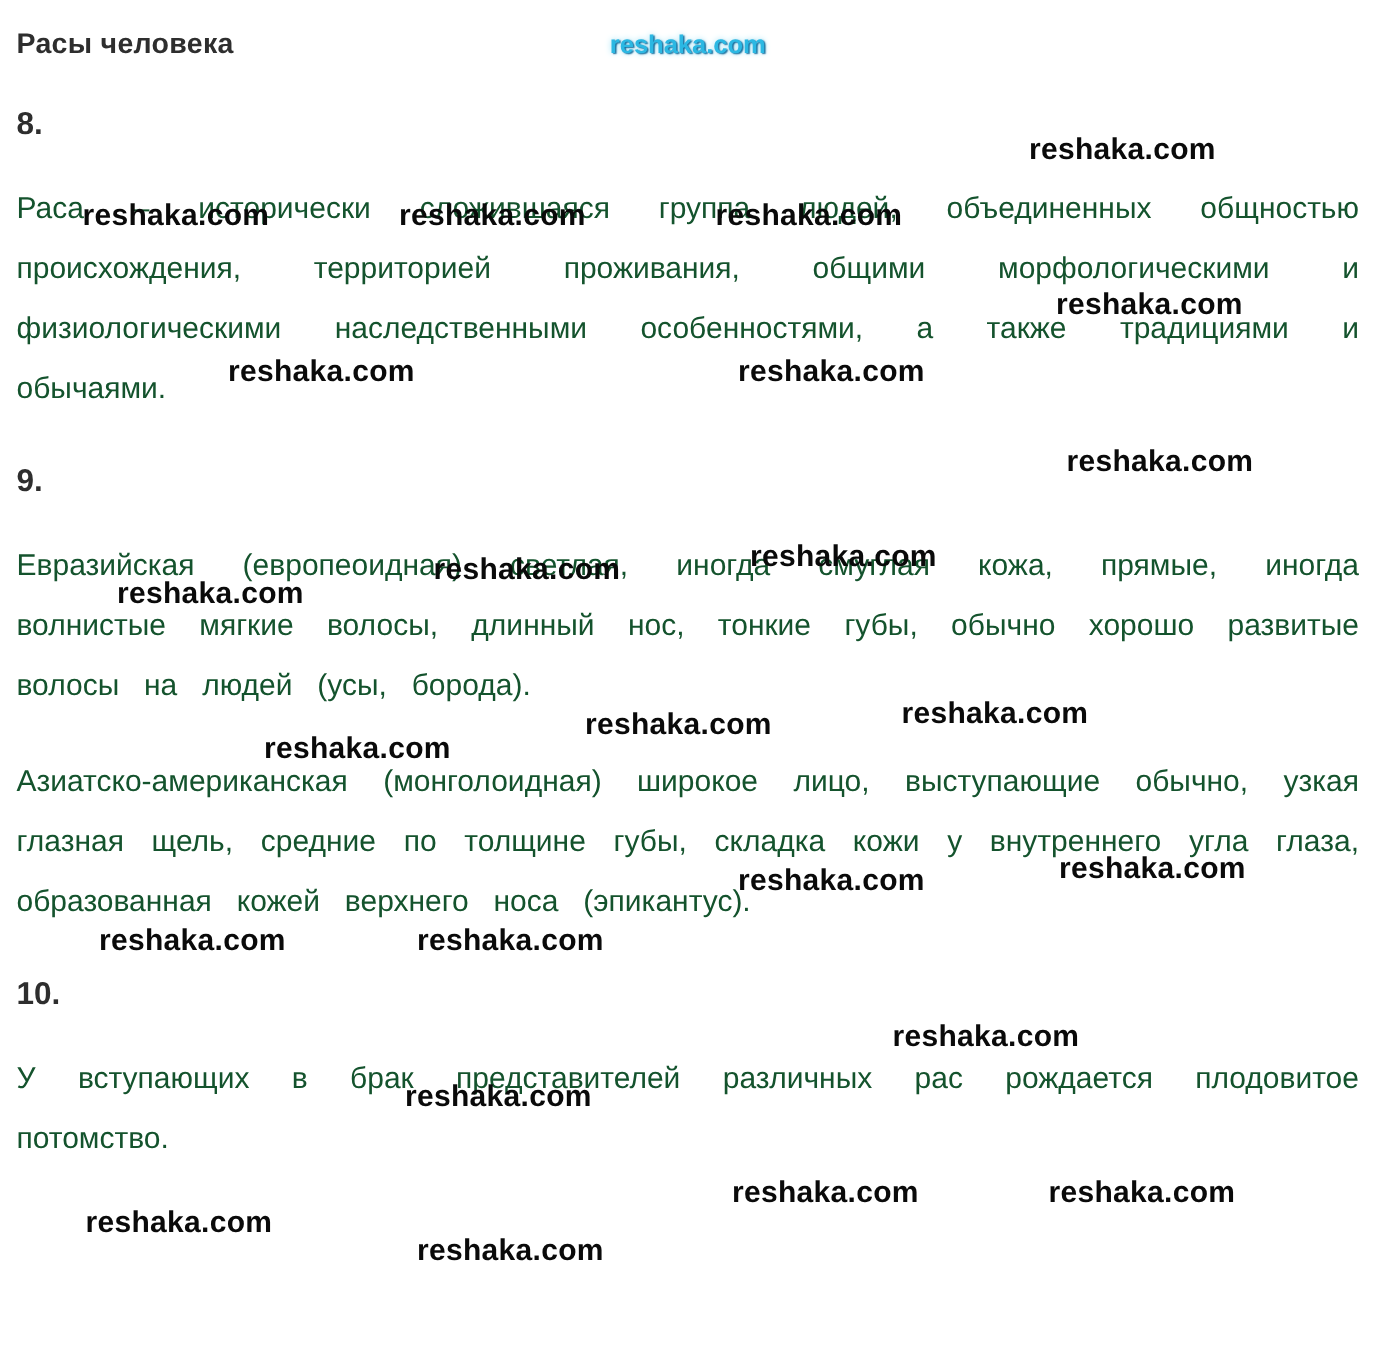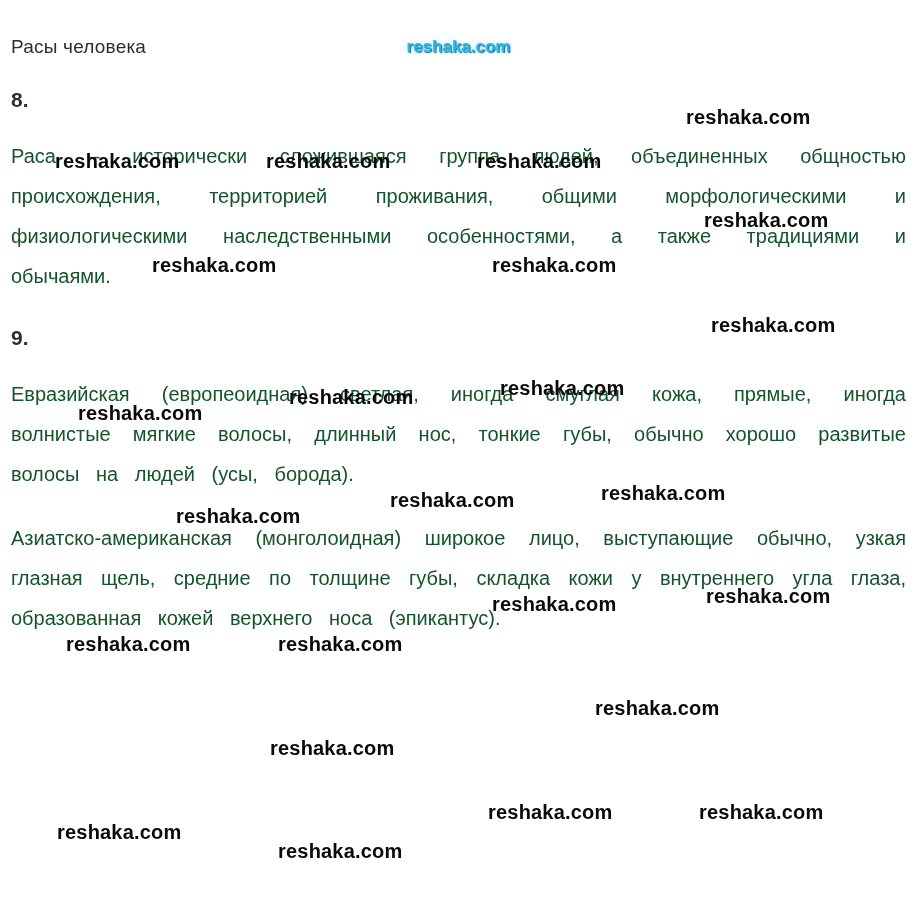--- a/index.html
+++ b/index.html
@@ -19,23 +19,23 @@
     width: 917px;
     height: 911px;
     background: #ffffff;
   }
   .content {
     position: relative;
     padding: 0 11px;
     z-index: 1;
   }
   .title {
-    margin: 36px 0 0 0;
+    margin: 19px 0 0 0;
     font-size: 19px;
-    font-weight: normal;
+    font-weight: bold;
     color: #2e2e2e;
     letter-spacing: 0.2px;
   }
   .section-number {
     margin: 30px 0 0 0;
     font-size: 21px;
     font-weight: bold;
     color: #2e2e2e;
   }
   .para {
@@ -92,20 +92,24 @@
       <div class="section-number">8.</div>
       <p class="para">Раса – исторически сложившаяся группа людей, объединенных общностью происхождения, территорией проживания, общими морфологическими и физиологическими наследственными особенностями, а также традициями и обычаями.</p>
     </div>
 
     <div class="section">
       <div class="section-number">9.</div>
       <p class="para">Евразийская (европеоидная) светлая, иногда смуглая кожа, прямые, иногда волнистые мягкие волосы, длинный нос, тонкие губы, обычно хорошо развитые волосы на людей (усы, борода).</p>
       <p class="para">Азиатско-американская (монголоидная) широкое лицо, выступающие обычно, узкая глазная щель, средние по толщине губы, складка кожи у внутреннего угла глаза, образованная кожей верхнего носа (эпикантус).</p>
     </div>
 
+    <div class="section">
+      <div class="section-number">10.</div>
+      <p class="para">У вступающих в брак представителей различных рас рождается плодовитое потомство.</p>
+    </div>
 
   </div>
 
   <div class="wm-layer">
       <div class="watermark" style="left: 686px; top: 70px; color: rgb(10, 10, 10);">reshaka.com</div>
       <div class="watermark" style="left: 55px; top: 114px; color: rgb(10, 10, 10);">reshaka.com</div>
       <div class="watermark" style="left: 266px; top: 114px; color: rgb(10, 10, 10);">reshaka.com</div>
       <div class="watermark" style="left: 477px; top: 114px; color: rgb(10, 10, 10);">reshaka.com</div>
       <div class="watermark" style="left: 704px; top: 173px; color: rgb(10, 10, 10);">reshaka.com</div>
       <div class="watermark" style="left: 152px; top: 218px; color: rgb(10, 10, 10);">reshaka.com</div>

